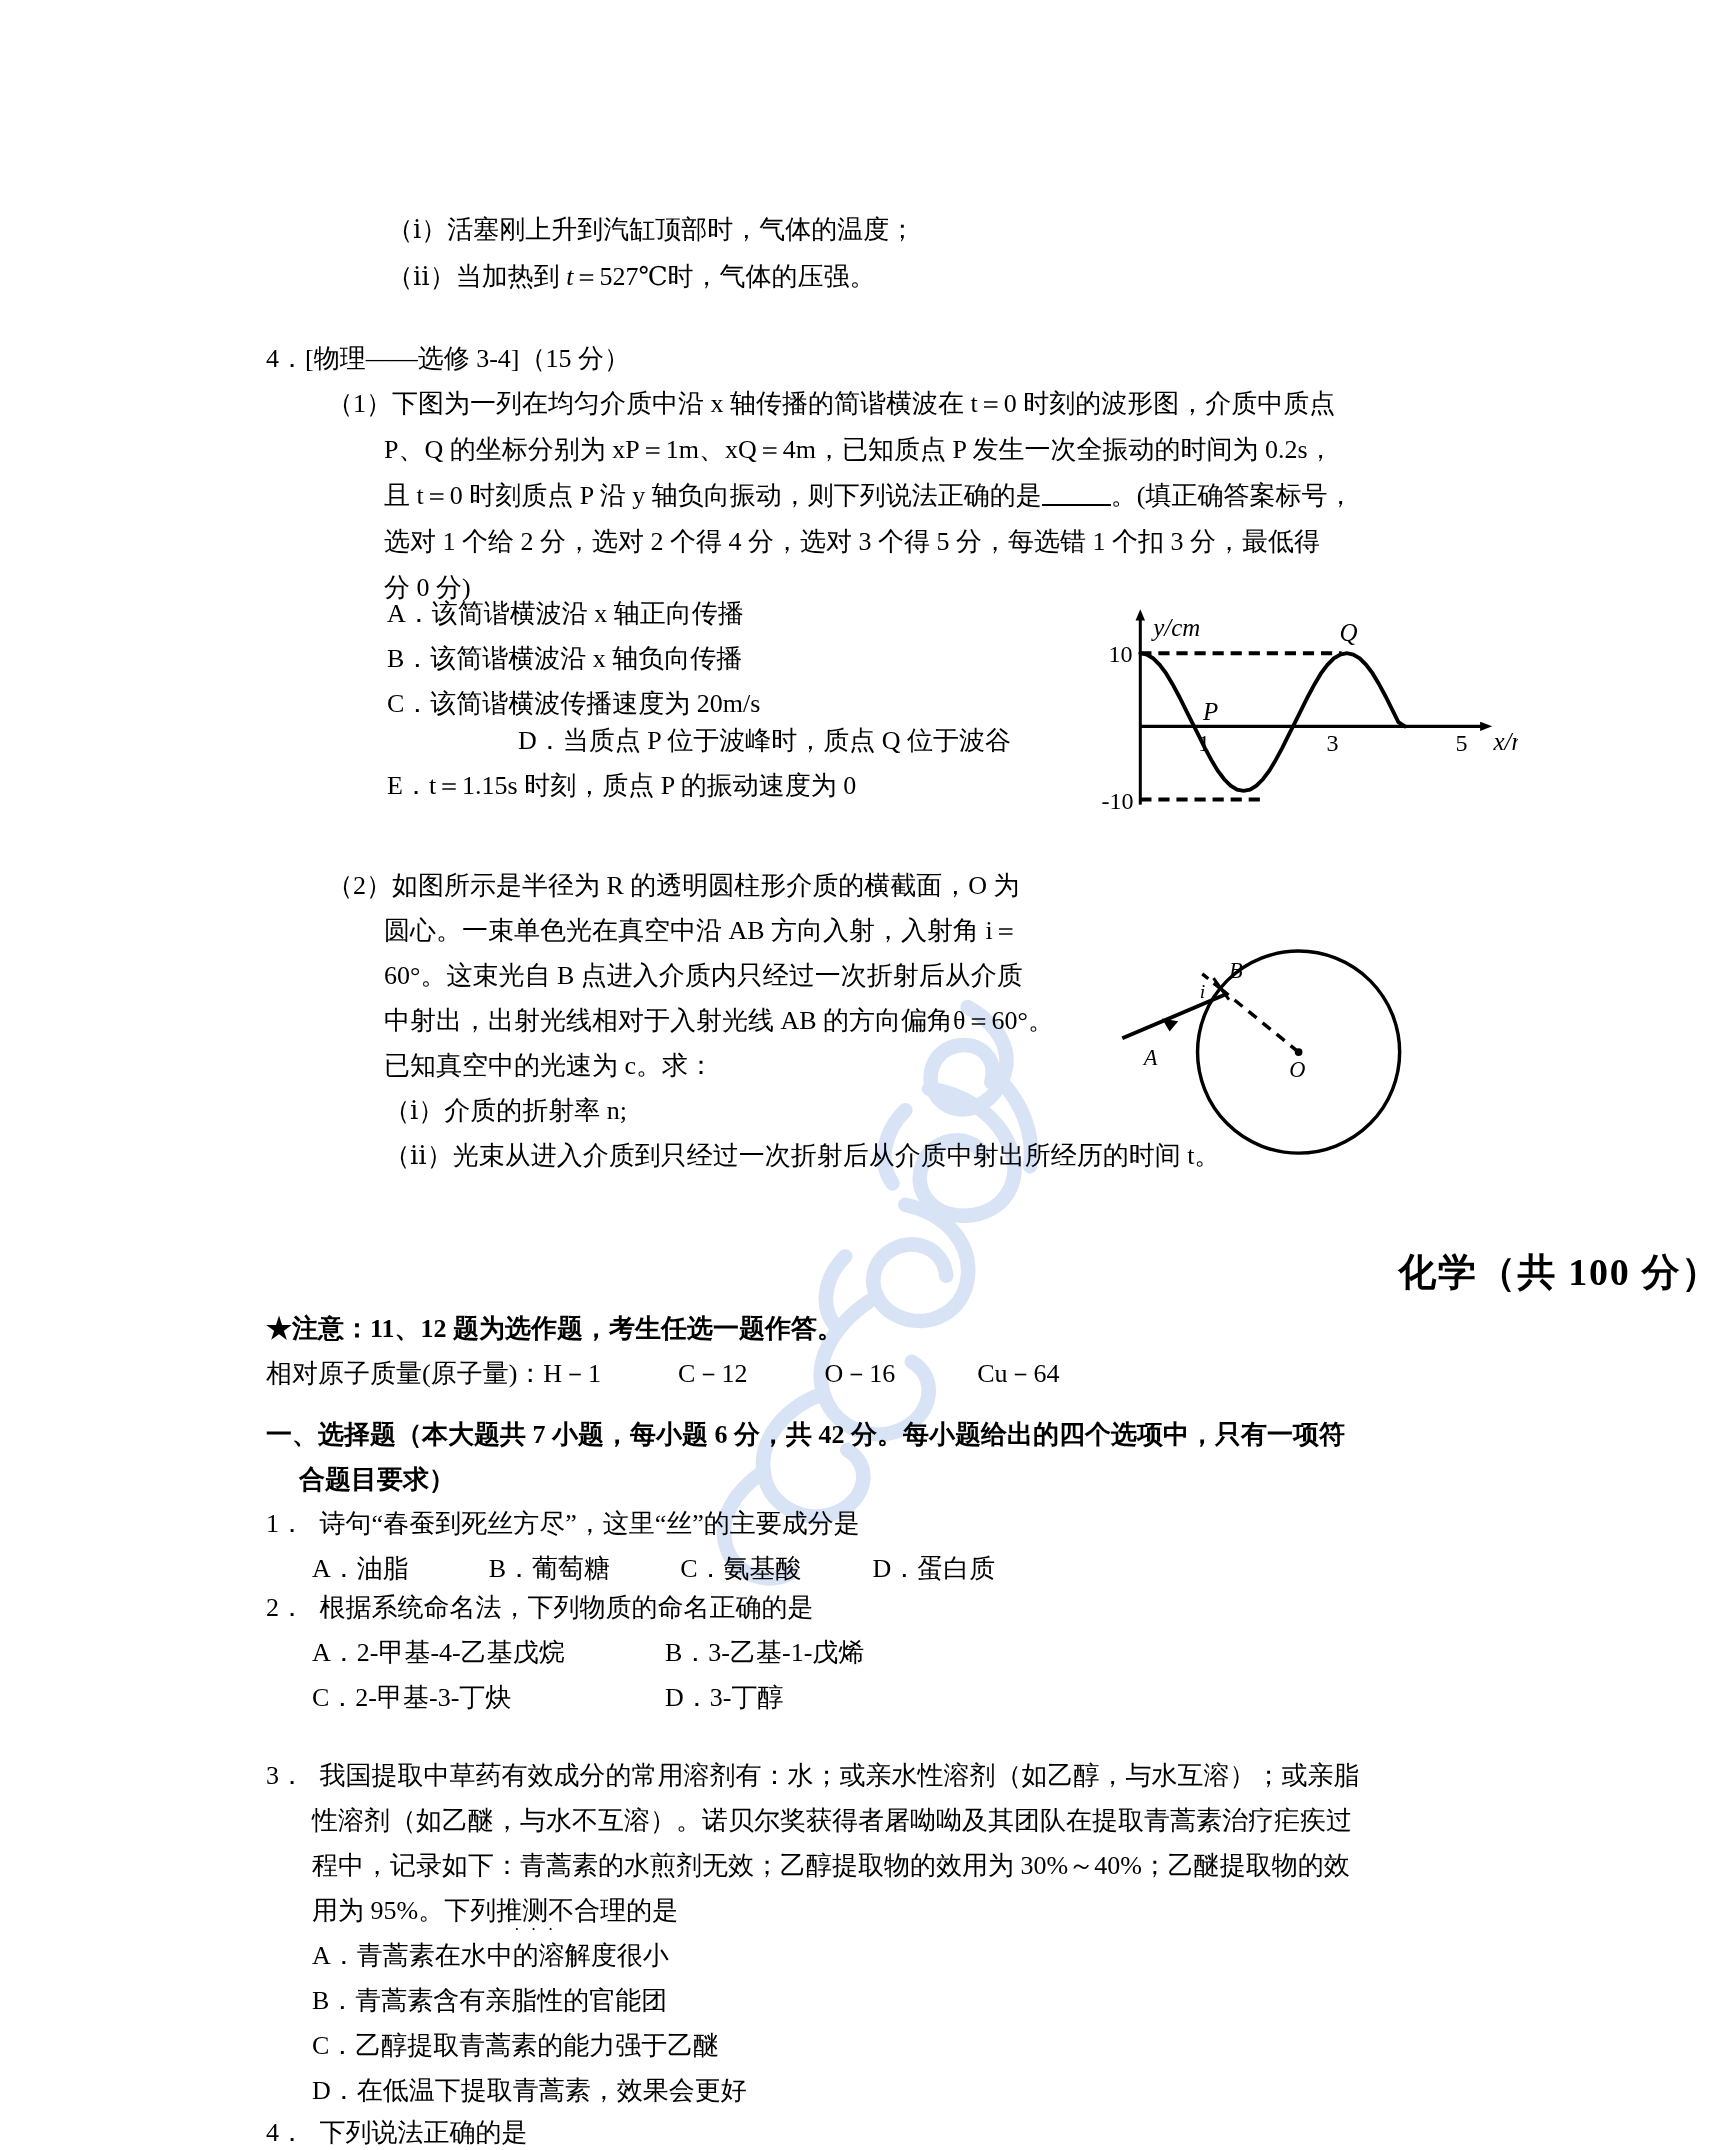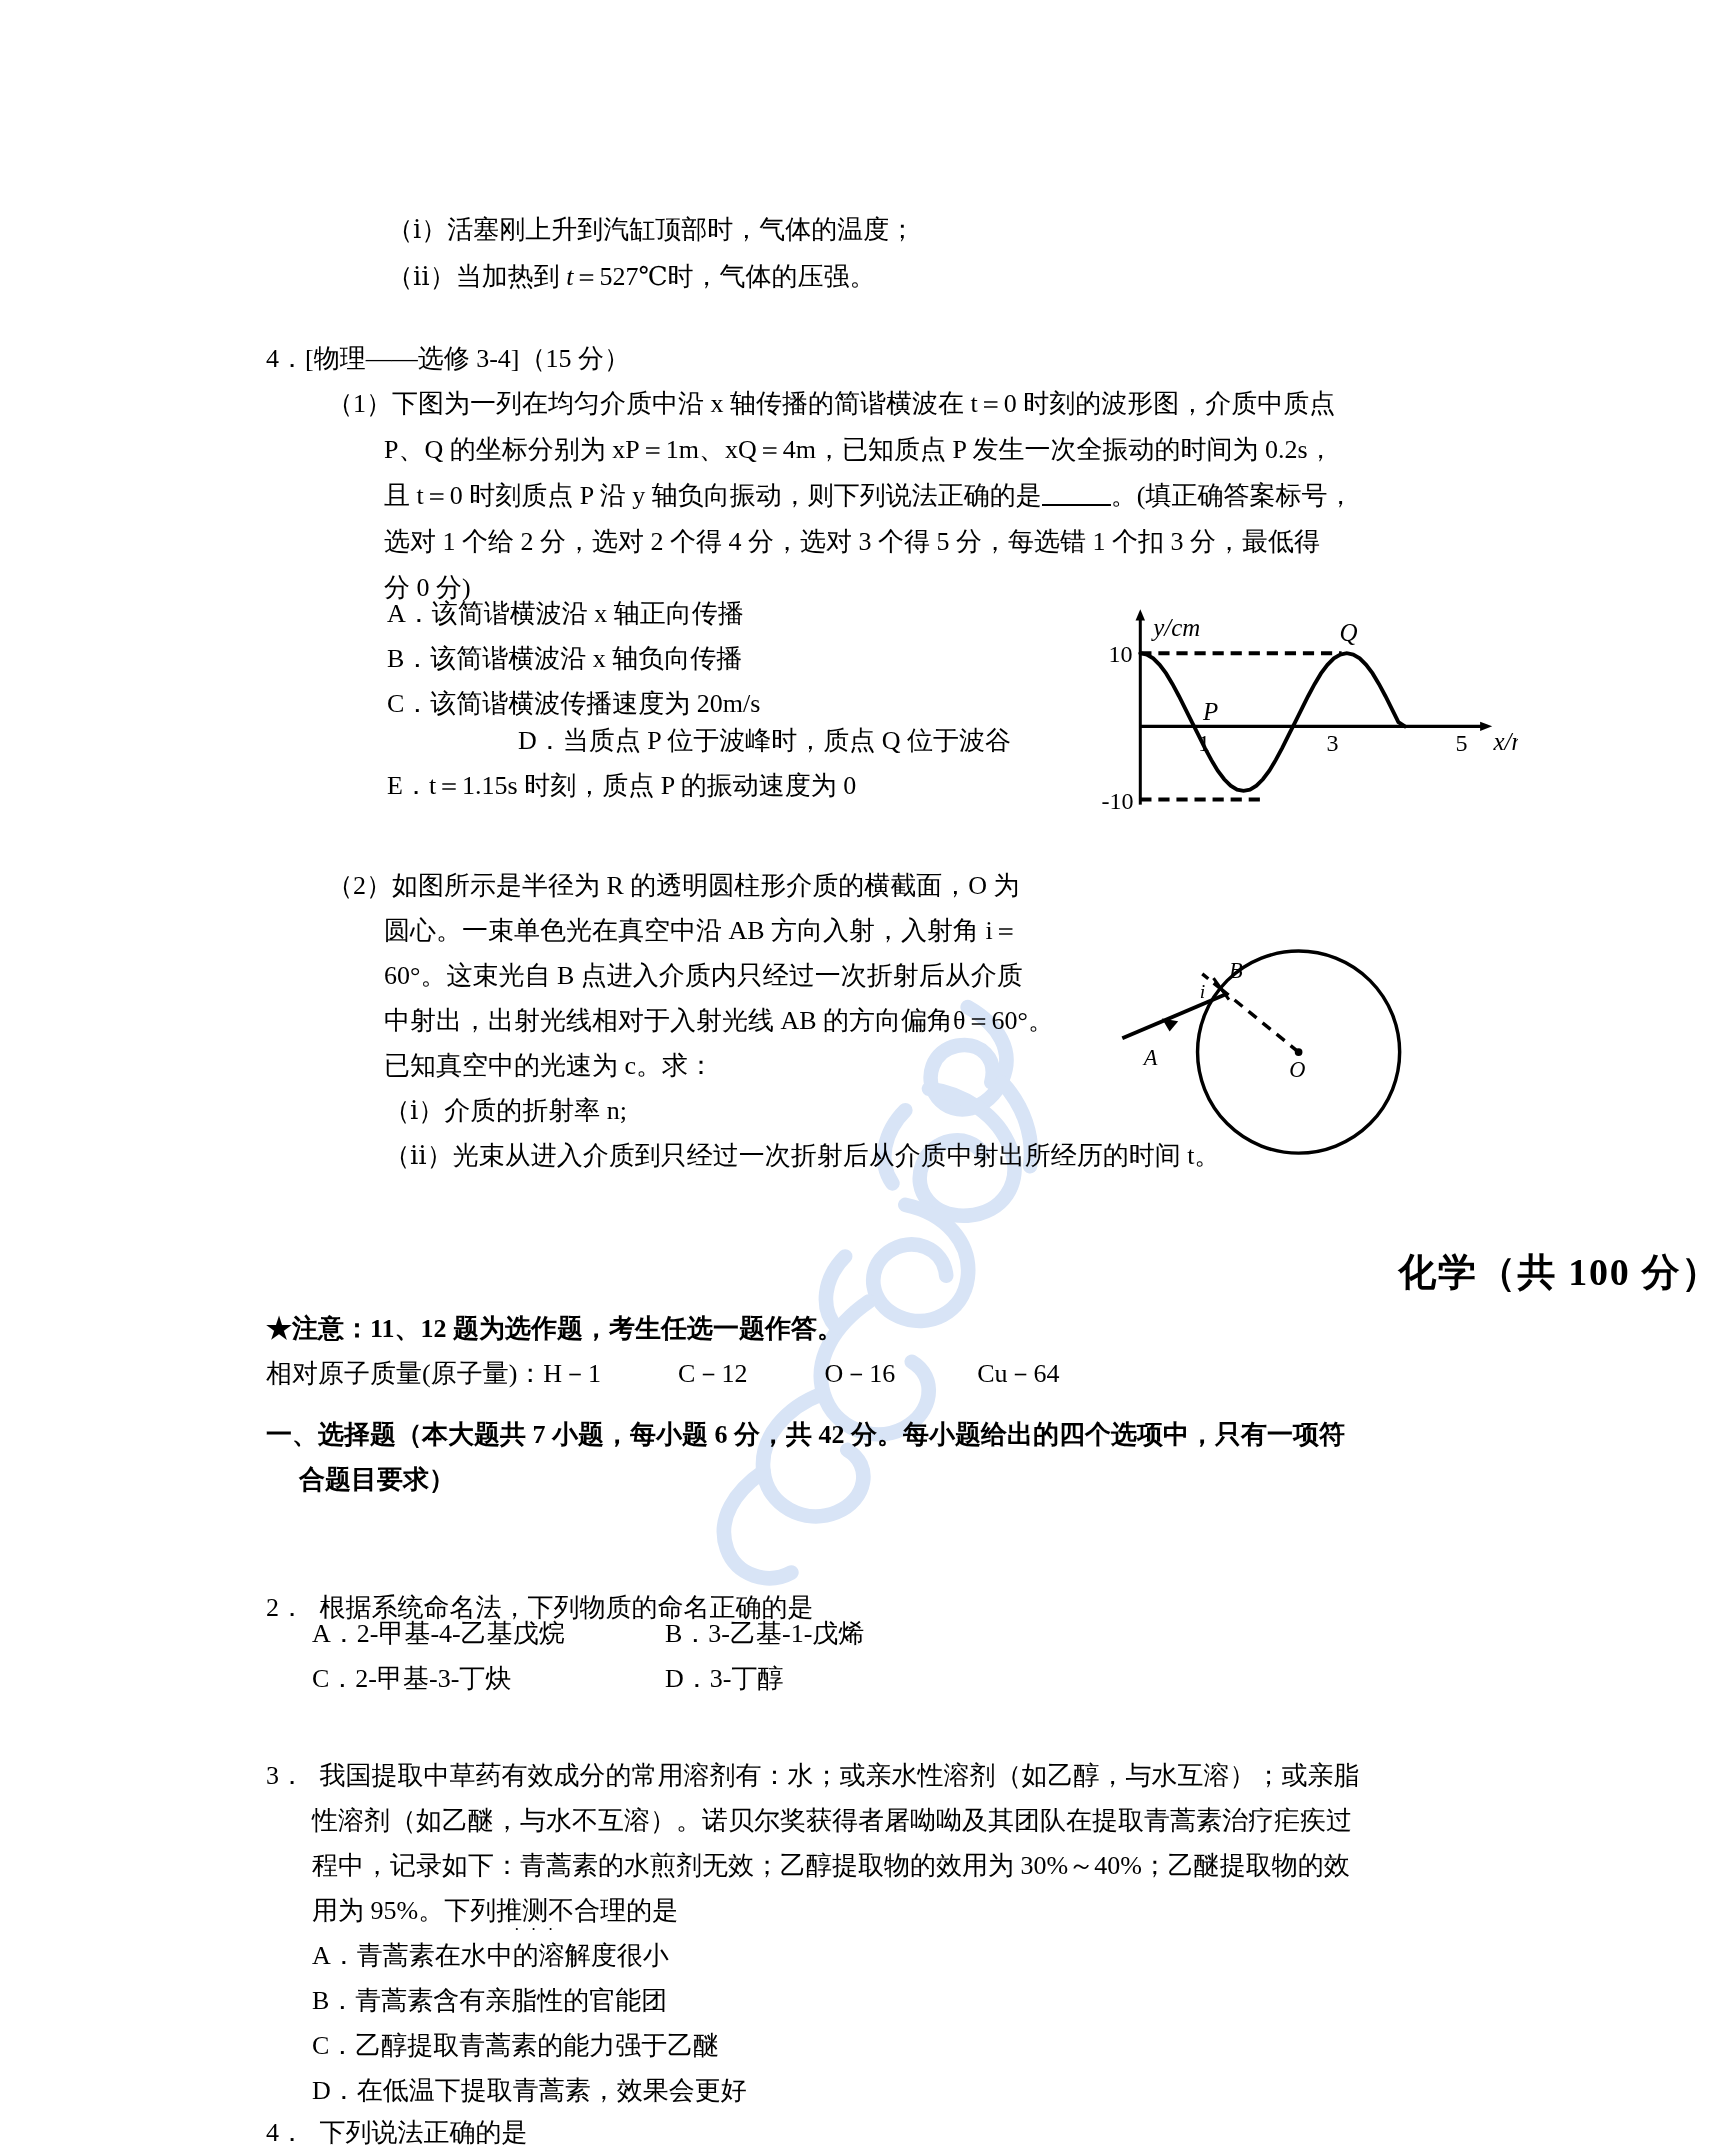--- a/index.html
+++ b/index.html
@@ -213,23 +213,31 @@
 
     <div class="blk ln" style="left:266px; top:1361px;">
       <span>相对原子质量(原子量)：</span><span>H－1</span><span style="display:inline-block;width:77px;"></span><span>C－12</span><span style="display:inline-block;width:77px;"></span><span>O－16</span><span style="display:inline-block;width:82px;"></span><span>Cu－64</span>
     </div>
 
     <div class="blk" style="left:266px; top:1422px; width:1204px;">
       <div class="ln bold" style="margin-bottom:19px;">一、选择题（本大题共 7 小题，每小题 6 分，共 42 分。每小题给出的四个选项中，只有一项符</div>
       <div class="ln bold" style="margin-left:33px;">合题目要求）</div>
     </div>
 
+    <div class="blk" style="left:266px; top:1511px; width:1247px;">
+      <div class="ln" style="margin-bottom:19px;">
+        <span>1．</span><span style="display:inline-block;width:14.6px;"></span><span>诗句“春蚕到死丝方尽”，这里“丝”的主要成分是</span>
+      </div>
+      <div class="ln" style="margin-left:46px;">
+        <span>A．油脂</span><span style="display:inline-block;width:80px;"></span><span>B．葡萄糖</span><span style="display:inline-block;width:70px;"></span><span>C．氨基酸</span><span style="display:inline-block;width:71px;"></span><span>D．蛋白质</span>
+      </div>
+    </div>
 
     <div class="blk" style="left:266px; top:1595px; width:1247px;">
-      <div class="ln" style="">
+      <div class="ln" style="margin-bottom:19px;">
         <span>2．</span><span style="display:inline-block;width:14.6px;"></span><span>根据系统命名法，下列物质的命名正确的是</span>
       </div>
       <div class="ln" style="margin-left:46px; margin-bottom:19px;">
         <span style="display:inline-block;width:353px;">A．2-甲基-4-乙基戊烷</span><span>B．3-乙基-1-戊烯</span>
       </div>
       <div class="ln" style="margin-left:46px;">
         <span style="display:inline-block;width:353px;">C．2-甲基-3-丁炔</span><span>D．3-丁醇</span>
       </div>
     </div>
 

